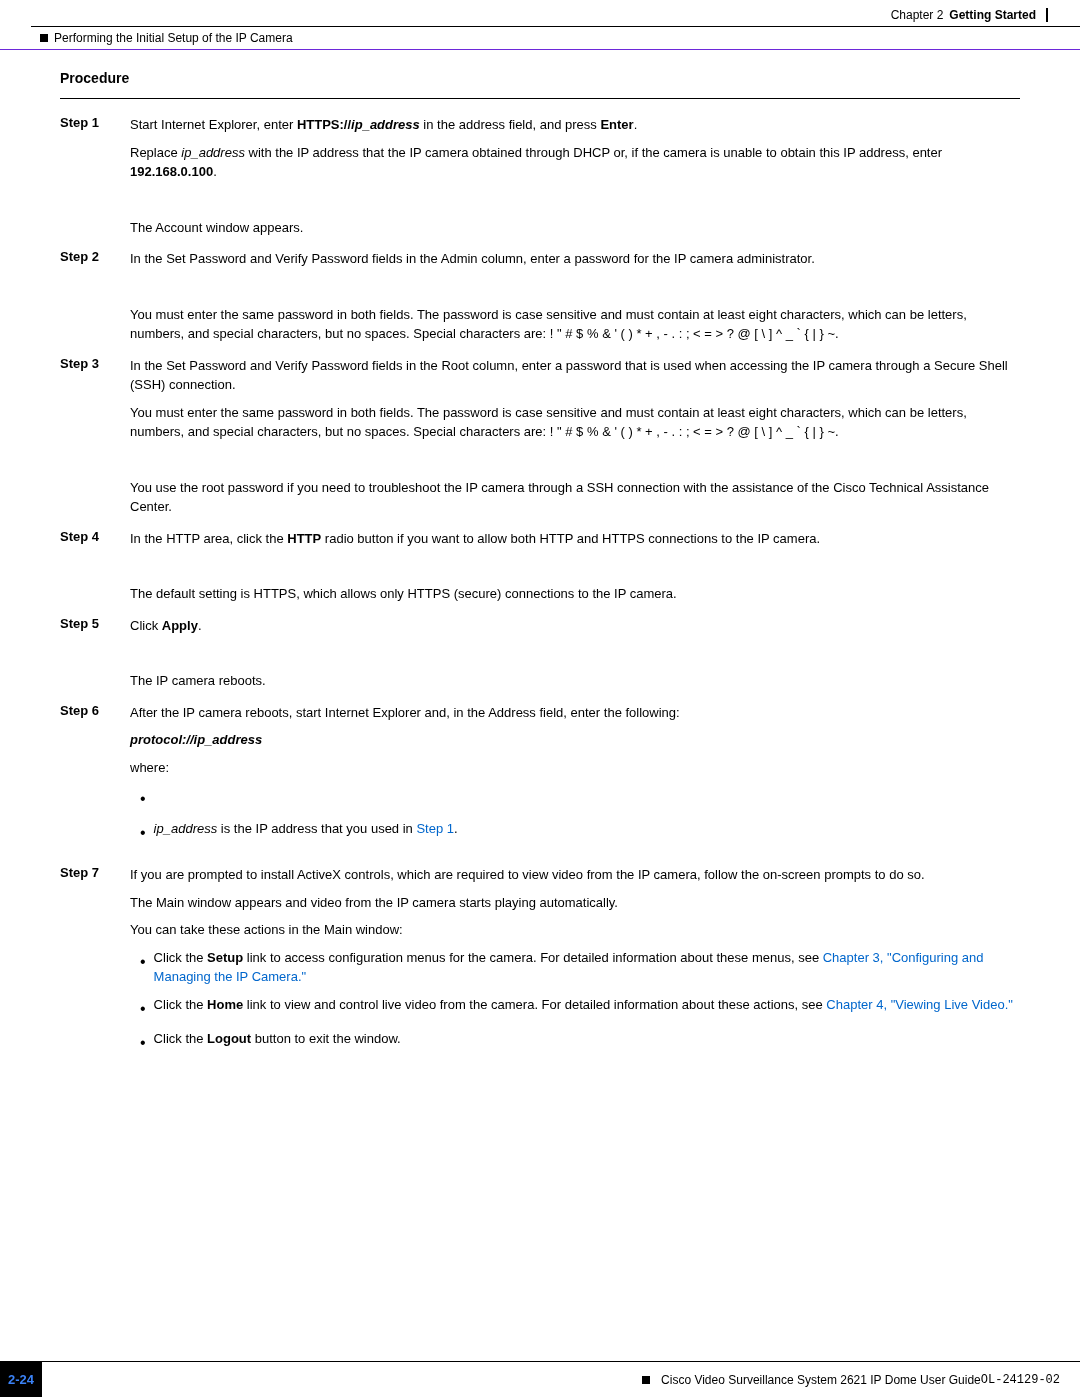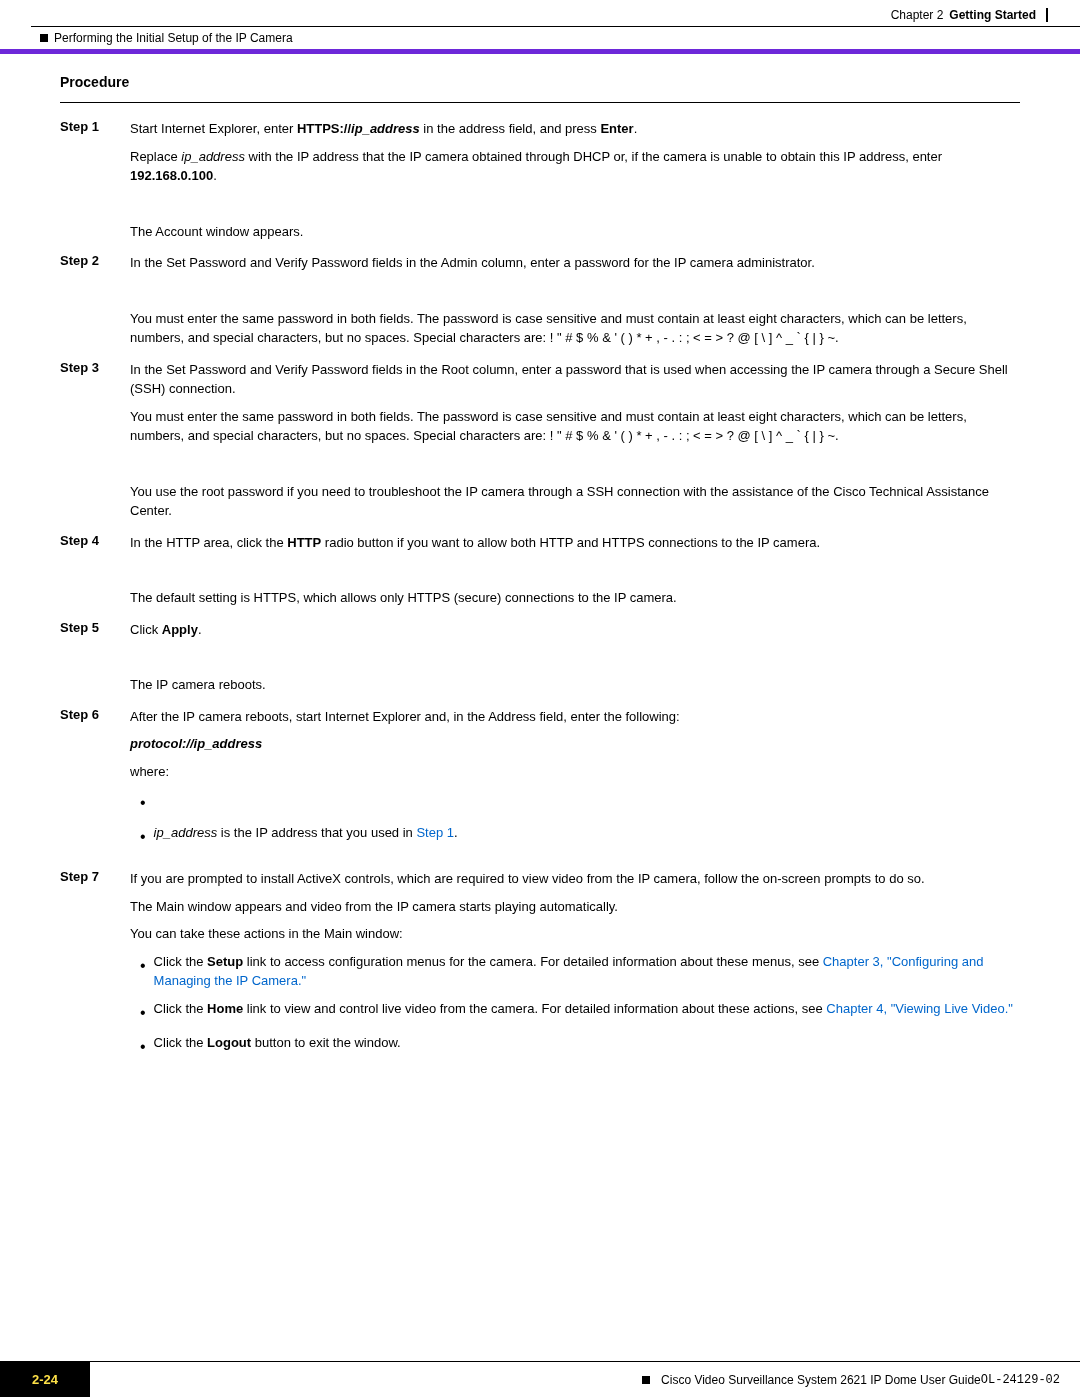--- a/index.html
+++ b/index.html
@@ -30,21 +30,21 @@
       font-size: 12px;
       font-weight: bold;
       margin-right: 12px;
       padding-right: 10px;
       border-right: 2px solid #000;
     }
 
     
     .page-subheader {
       padding: 4px 20px 4px 40px;
-      border-bottom: 5px solid #6d28d9;
+      border-bottom: 1px solid #6d28d9;
       font-size: 12px;
       display: flex;
       align-items: center;
       gap: 6px;
     }
     .black-square {
       width: 8px;
       height: 8px;
       background: #000;
       display: inline-block;
@@ -125,24 +125,24 @@
       bottom: 0;
       left: 0;
       right: 0;
       border-top: 1px solid #000;
       display: flex;
       align-items: center;
       height: 36px;
     }
     .footer-page-num {
       background: #000;
-      color: #fde047;
-      font-weight: bold;
-      font-size: 13px;
-      padding: 4px 32px;
+      color: #3b82f6;
+      font-weight: bold;
+      font-size: 13px;
+      padding: 4px 8px;
       height: 100%;
       display: flex;
       align-items: center;
       text-align: center;
     }
     .footer-center {
       flex: 1;
       text-align: right;
       font-size: 12px;
     }

